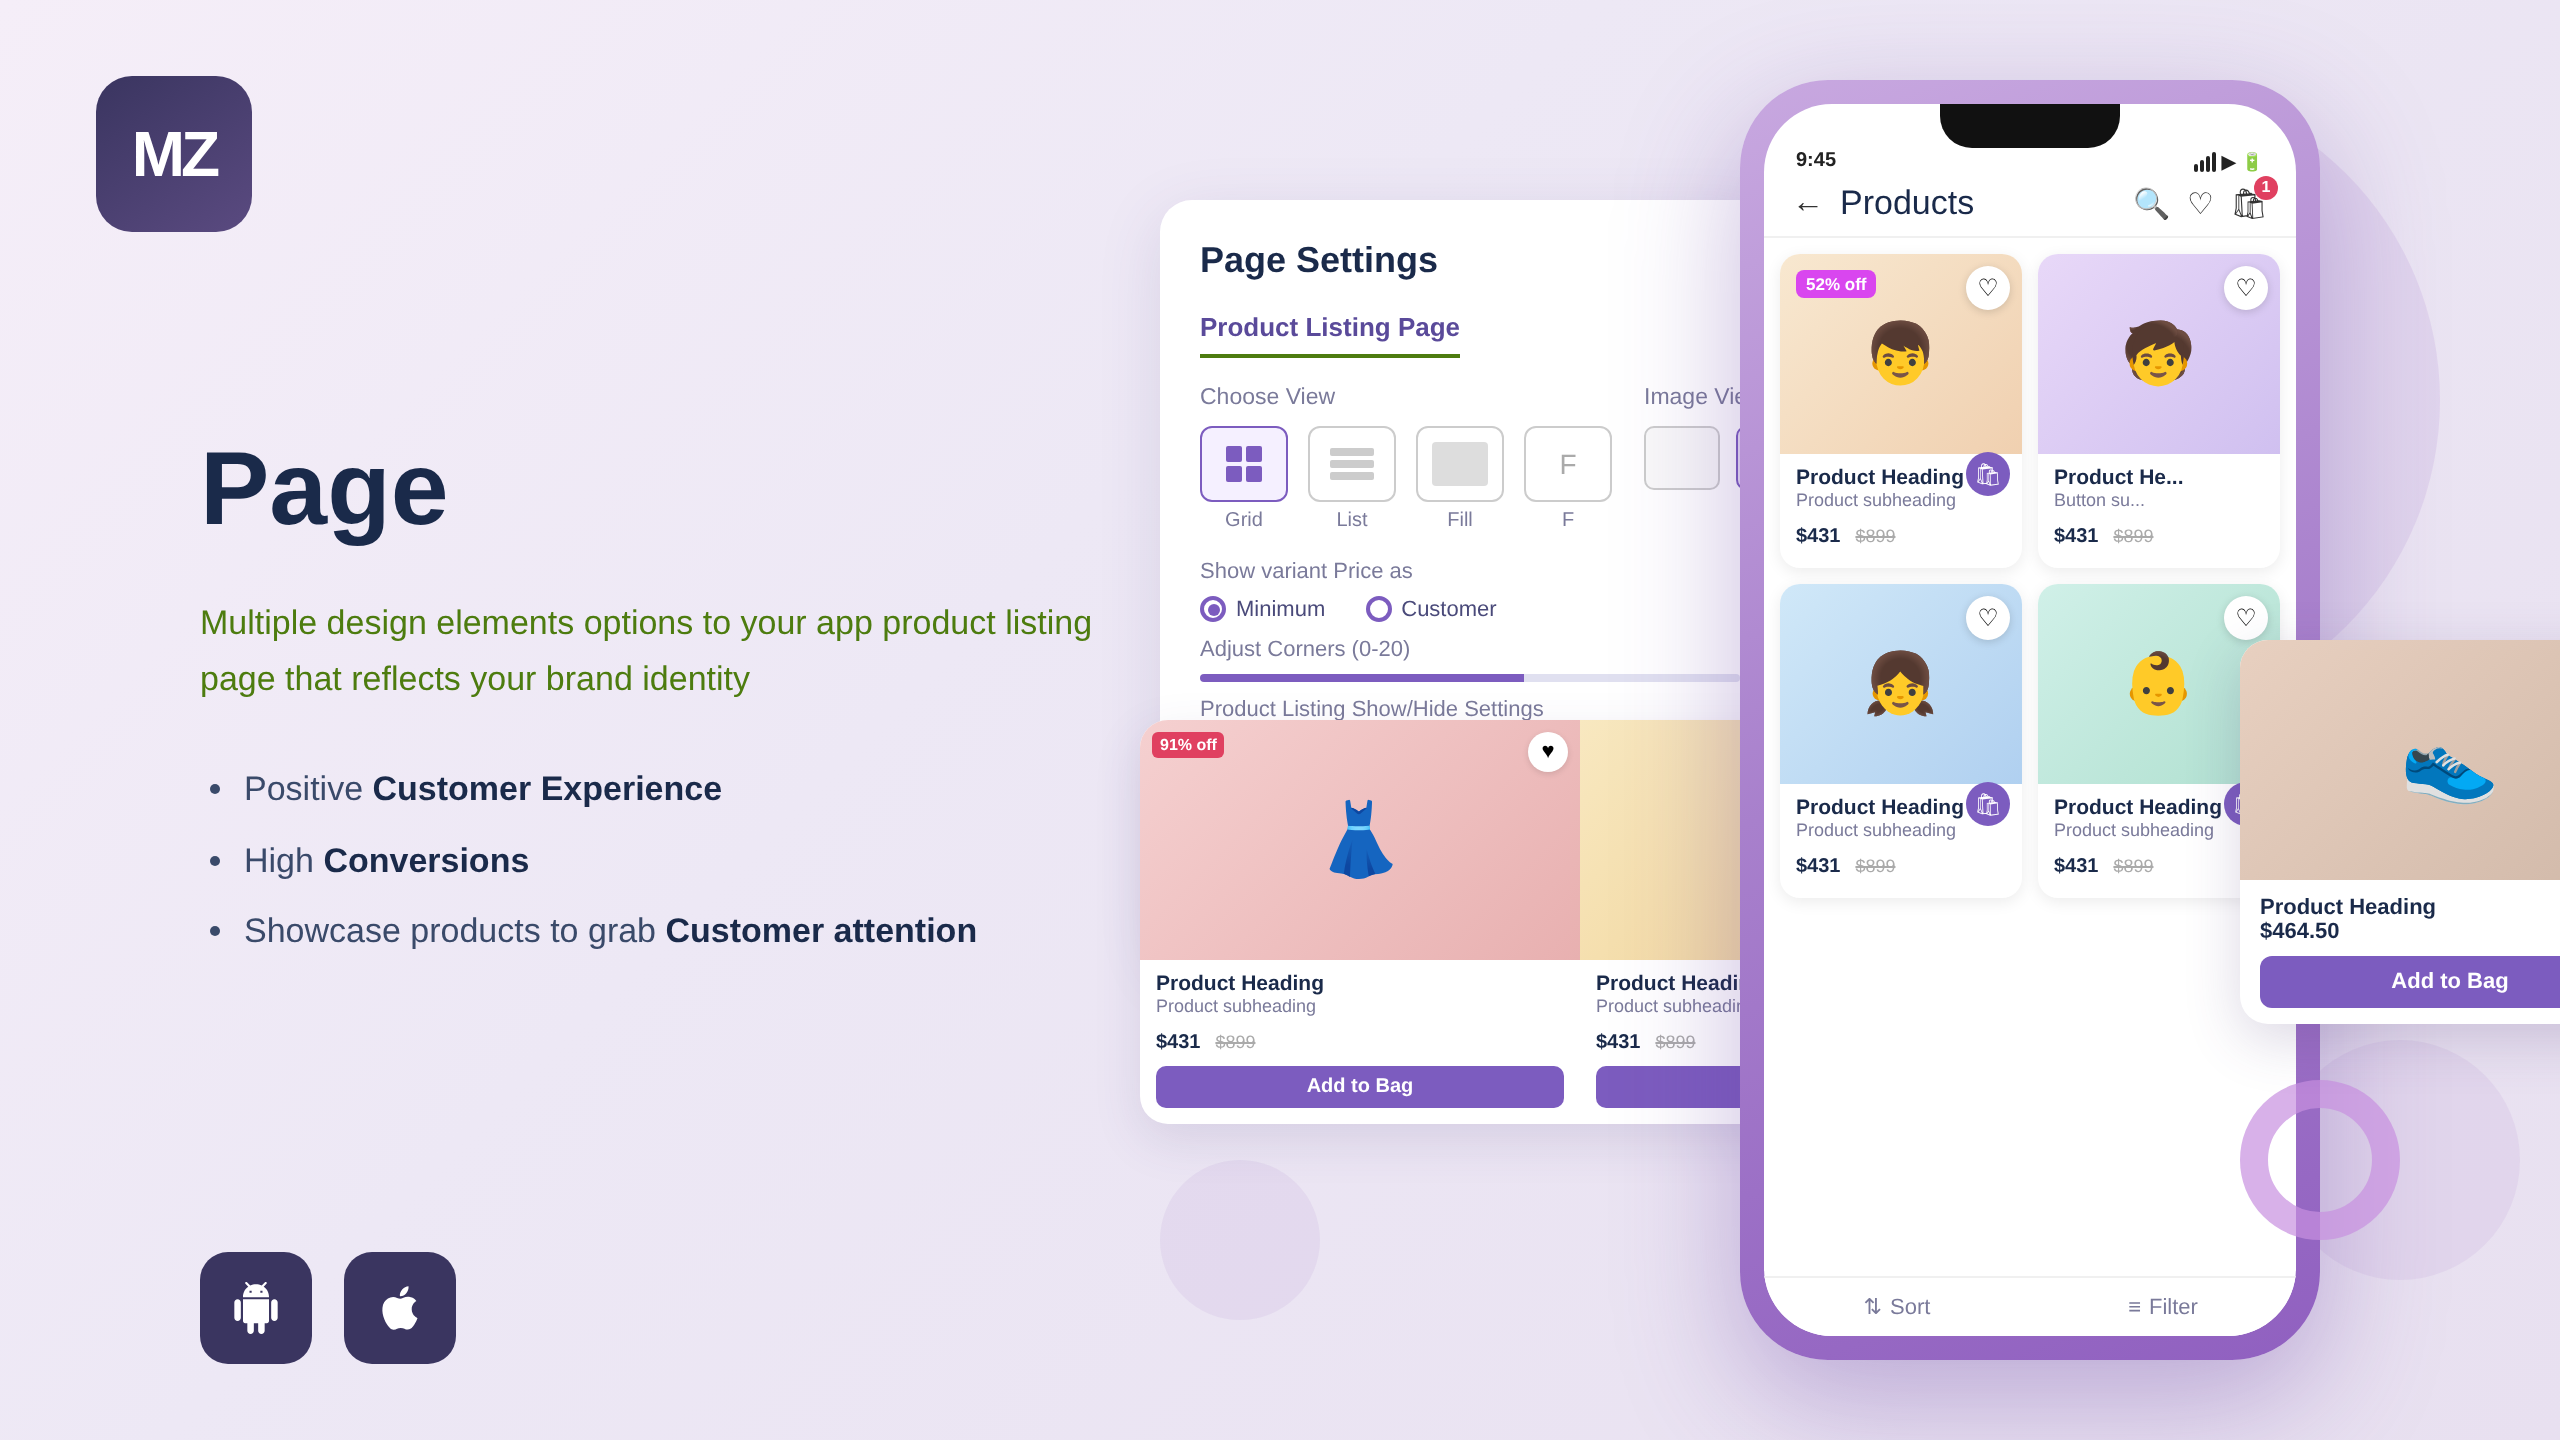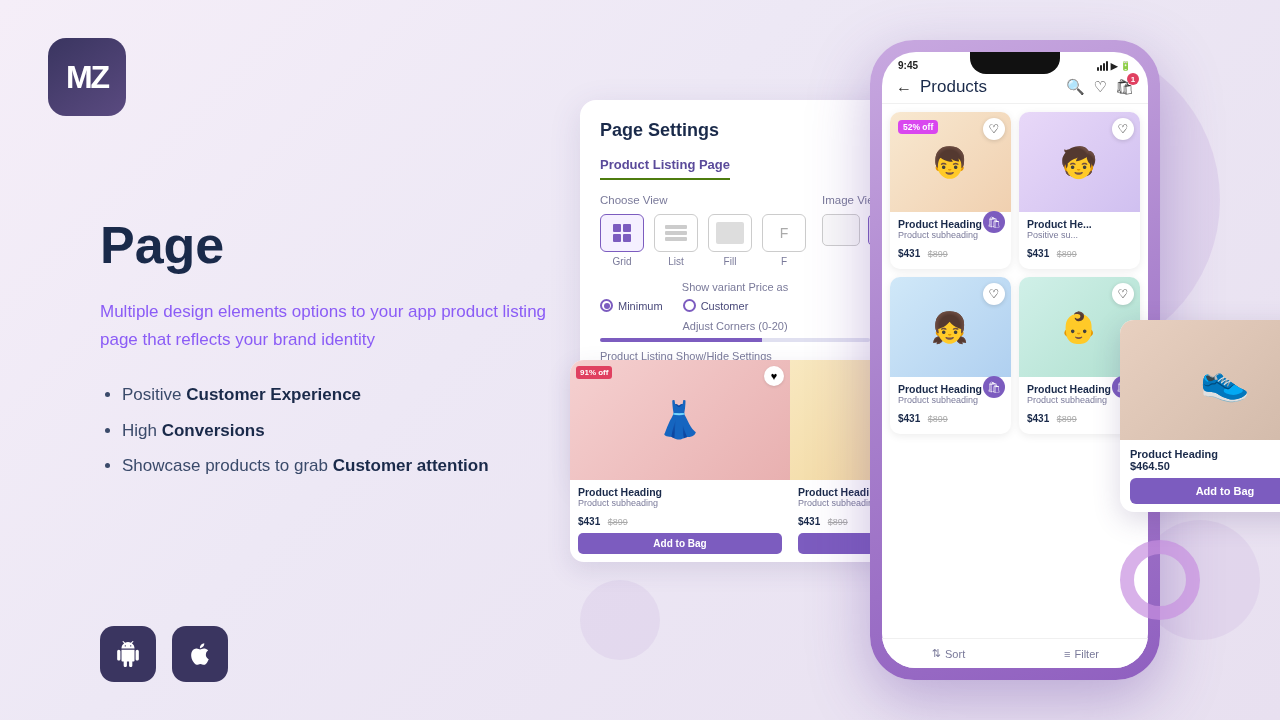--- a/index.html
+++ b/index.html
@@ -59,21 +59,21 @@
     }
     .main-heading {
       font-size: 52px;
       font-weight: 900;
       color: #1a2a4a;
       line-height: 1.1;
       margin-bottom: 24px;
     }
     .sub-text {
       font-size: 17px;
-      color: #8b5cf6;
+      color: #4d7c0f;
       line-height: 1.65;
       margin-bottom: 28px;
       font-weight: 400;
     }
     .bullet-list {
       list-style: disc;
       padding-left: 22px;
     }
     .bullet-list li {
       font-size: 17px;
@@ -187,21 +187,20 @@
     .image-type-box {
       width: 38px; height: 32px;
       border: 1.5px solid #ccc;
       border-radius: 5px;
       background: #f9f9f9;
     }
     .settings-row-label {
       font-size: 11px;
       color: #7a7a9a;
       margin-bottom: 6px;
-      text-align: center;
     }
     .radio-row {
       display: flex; gap: 20px; align-items: center;
       margin-bottom: 8px;
     }
     .radio-item {
       display: flex; align-items: center; gap: 5px;
       font-size: 11px; color: #4a4a7a;
     }
     .radio-circle {
@@ -659,21 +658,21 @@
     <li class="show-hide-item">Product Description</li>
     <li class="show-hide-item">Discounted Price</li>
     <li class="show-hide-item">Add To Bag Button</li>
   </ul>
 </div>
 
 <div class="phone-mockup">
   <div class="phone-inner">
     <div class="phone-notch"></div>
 
-    <div class="phone-status-bar" style="padding-top:8px;">
+    <div class="phone-status-bar" style="padding-top:23px;">
       <span>9:45</span>
       <div style="display:flex;align-items:center;gap:3px;">
         <div class="signal-bars">
           <div class="signal-bar" style="height:4px;"></div>
           <div class="signal-bar" style="height:6px;"></div>
           <div class="signal-bar" style="height:8px;"></div>
           <div class="signal-bar" style="height:10px;"></div>
         </div>
         <span style="font-size:9px;">▶</span>
         <span style="font-size:9px;">🔋</span>
@@ -706,21 +705,21 @@
           <span class="product-price">$431</span>
           <span class="product-old-price">$899</span>
         </div>
       </div>
 
       <div class="product-card">
         <div class="product-img lavender">🧒</div>
         <div class="product-fav">♡</div>
         <div class="product-info">
           <div class="product-heading">Product He...</div>
-          <div class="product-subheading">Positive su...</div>
+          <div class="product-subheading">Button su...</div>
           <span class="product-price">$431</span>
           <span class="product-old-price">$899</span>
         </div>
       </div>
 
       <div class="product-card">
         <div class="product-img blue">👧</div>
         <div class="product-fav">♡</div>
         <div class="product-cart">🛍</div>
         <div class="product-info">

